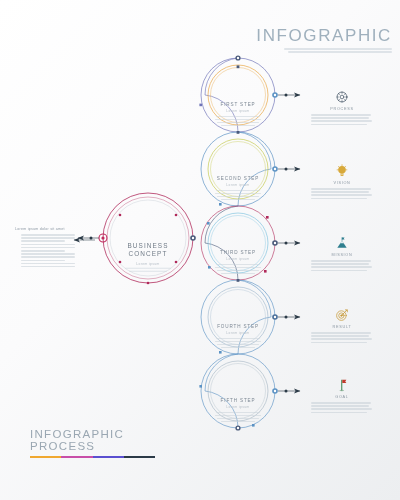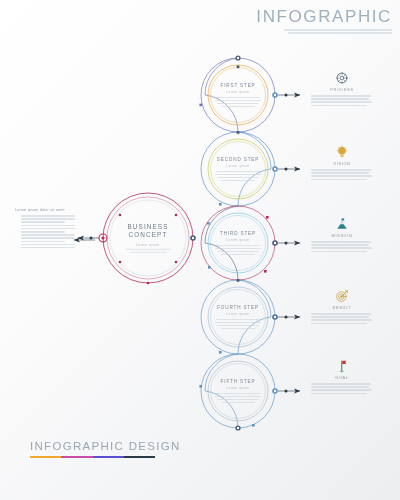--- a/index.html
+++ b/index.html
@@ -5,21 +5,21 @@
   html,body{margin:0;padding:0;}
   body{
     width:400px;height:500px;overflow:hidden;
     font-family:"Liberation Sans", sans-serif;
     background:linear-gradient(135deg,#ffffff 0%,#fbfbfc 40%,#eceef0 100%);
     position:relative;
   }
   #stage{position:absolute;inset:0;}
   svg#art{position:absolute;left:0;top:0;width:400px;height:500px;}
 
-  .abs{position:absolute;}
+  .abs{position:absolute;margin-top:19px;}
 
   
   #header{right:8px;top:8px;text-align:right;width:190px;}
   #header .title{
     font-size:17px;letter-spacing:1.6px;color:#9fb0bd;font-weight:400;
     line-height:1;
   }
   #header .subwrap{margin-top:4px;display:flex;flex-direction:column;
     align-items:flex-end;gap:1.5px;}
   .ph-line{background:#c9d2d9;height:1.6px;border-radius:1px;opacity:.75;}
@@ -345,21 +345,21 @@
         <div class="lines">
           <div class="ph-line" style="width: 60px; opacity: 0.6;"></div>
           <div class="ph-line" style="width: 58px; opacity: 0.6;"></div>
           <div class="ph-line" style="width: 61px; opacity: 0.6;"></div>
           <div class="ph-line" style="width: 56px; opacity: 0.6;"></div>
         </div>
       </div>
     </div>
 
   <div class="abs" id="footer">
-    <div class="ftitle">INFOGRAPHIC DESIGN</div>
+    <div class="ftitle">INFOGRAPHIC PROCESS</div>
     <div class="bar" id="footer-bar">
         <i style="background: rgb(240, 168, 48);"></i>
         <i style="background: rgb(200, 79, 168);"></i>
         <i style="background: rgb(90, 79, 208);"></i>
         <i style="background: rgb(43, 58, 71);"></i>
       </div>
   </div>
 
 </div>
 

